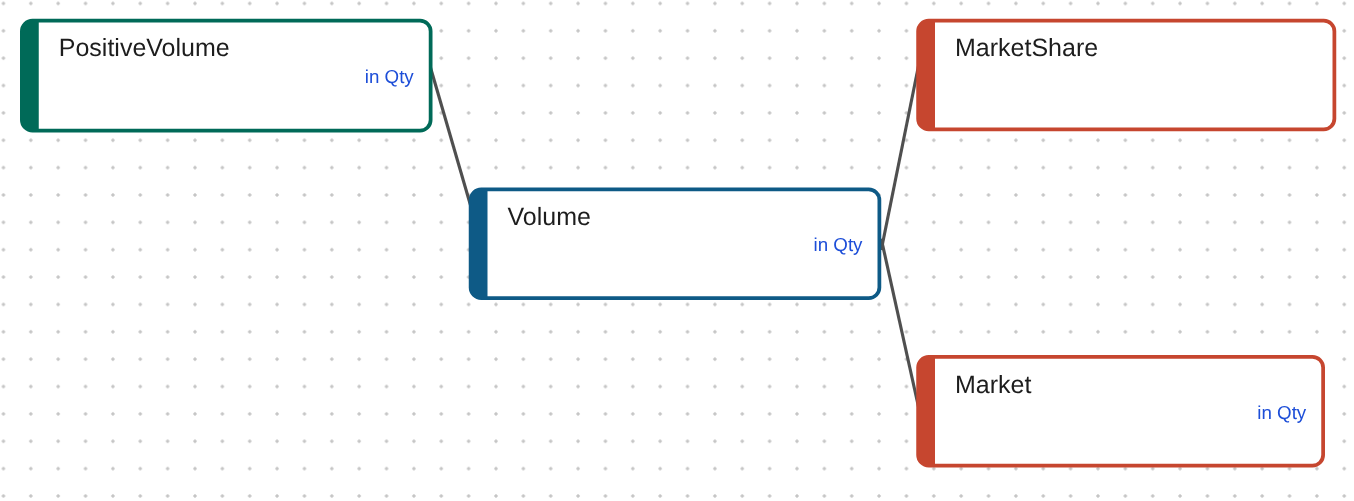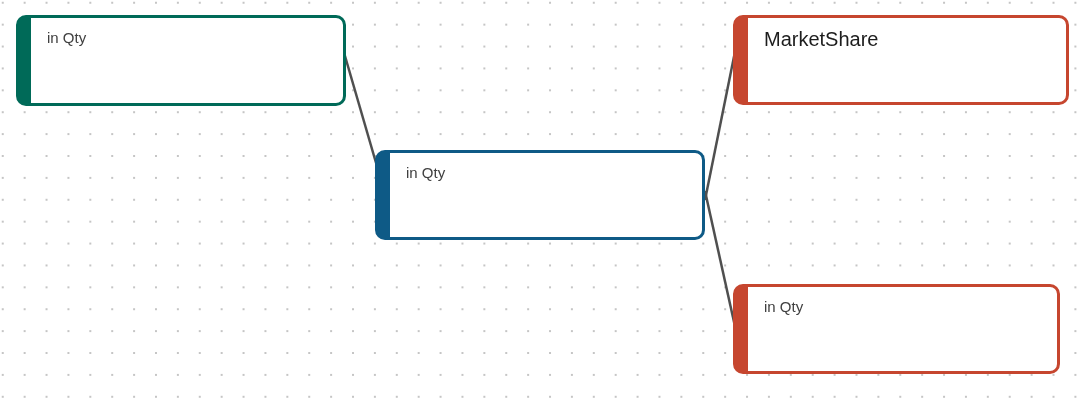--- a/index.html
+++ b/index.html
@@ -39,40 +39,44 @@
   }
   .node-title {
     font-size: 20px;
     line-height: 24px;
     color: #1d1d1d;
     white-space: nowrap;
   }
   .node-subtitle {
     font-size: 15px;
     line-height: 21px;
-    color: #404040;
+    color: #1d4ed8;
     white-space: nowrap;
+    text-align: right;
   }
 </style>
 </head>
 <body>
 
 <div class="canvas">
   <svg class="edges-svg" id="edges-svg" viewBox="0 0 1083 401" xmlns="http://www.w3.org/2000/svg">
       <line x1="338" y1="32" x2="381" y2="180" stroke="#4f4f4f" stroke-width="2.5"></line>
       <line x1="705" y1="200" x2="740" y2="27" stroke="#4f4f4f" stroke-width="2.5"></line>
       <line x1="705" y1="191" x2="740" y2="349" stroke="#4f4f4f" stroke-width="2.5"></line>
     </svg>
   <div id="nodes-layer">
       <div class="node" style="left: 16px; top: 15px; width: 330px; height: 91px; border-color: rgb(0, 106, 88);">
+        <div class="node-title">PositiveVolume</div>
         <div class="node-subtitle">in Qty</div>
       </div>
       <div class="node" style="left: 375px; top: 150px; width: 330px; height: 90px; border-color: rgb(14, 90, 134);">
+        <div class="node-title">Volume</div>
         <div class="node-subtitle">in Qty</div>
       </div>
       <div class="node" style="left: 733px; top: 15px; width: 336px; height: 90px; border-color: rgb(198, 70, 47);">
         <div class="node-title">MarketShare</div>
       </div>
       <div class="node" style="left: 733px; top: 284px; width: 327px; height: 90px; border-color: rgb(198, 70, 47);">
+        <div class="node-title">Market</div>
         <div class="node-subtitle">in Qty</div>
       </div>
     </div>
 </div>
 
 </body></html>

